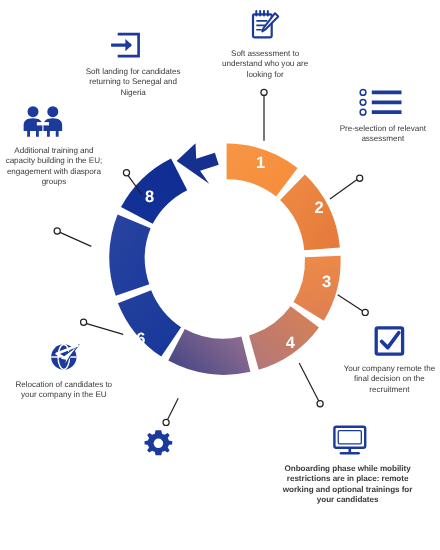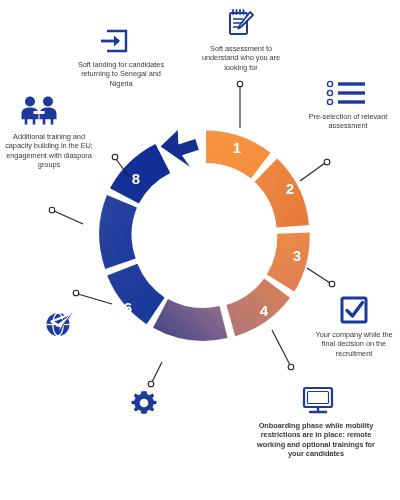--- a/index.html
+++ b/index.html
@@ -149,21 +149,21 @@
     </svg>
   </div>
   <div class="caption" style="left:305px;top:112px;width:86px;">Pre-selection of relevant assessment</div>
 
   <div class="icon-wrap" style="left:339px;top:295px;width:30px;height:30px;">
     <svg viewBox="0 0 30 30" width="30" height="30">
       <rect x="3" y="3" width="24" height="24" rx="1.5" fill="#fff" stroke="#1B3A9B" stroke-width="3"></rect>
       <path d="M 8 15.5 L 13.5 21 L 23.5 7.5" fill="none" stroke="#1B3A9B" stroke-width="3.4" stroke-linecap="round" stroke-linejoin="round"></path>
     </svg>
   </div>
-  <div class="caption" style="left:312px;top:330px;width:84px;">Your company while the final decision on the recruitment</div>
+  <div class="caption" style="left:312px;top:330px;width:84px;">Your company remote the final decision on the recruitment</div>
 
   <div class="icon-wrap" style="left:301px;top:385px;width:34px;height:30px;">
     <svg viewBox="0 0 34 30" width="34" height="30">
       <rect x="3" y="3" width="28" height="19" rx="1.8" fill="#fff" stroke="#1B3A9B" stroke-width="2.2"></rect>
       <rect x="6.5" y="6.5" width="21" height="12" rx="1" fill="#fff" stroke="#1B3A9B" stroke-width="1.2"></rect>
       <line x1="17" y1="22" x2="17" y2="26" stroke="#1B3A9B" stroke-width="2.4"></line>
       <line x1="9" y1="27" x2="25" y2="27" stroke="#1B3A9B" stroke-width="2.4" stroke-linecap="round"></line>
     </svg>
   </div>
   <div class="caption" style="left:251px;top:421px;width:130px;font-weight:bold;">Onboarding phase while mobility restrictions are in place: remote working and optional trainings for your candidates</div>
@@ -179,20 +179,21 @@
     <svg viewBox="0 0 32 30" width="32" height="30">
       <circle cx="16" cy="15.5" r="11.5" fill="#1B3A9B"></circle>
       <g fill="none" stroke="#ffffff" stroke-width="1.3">
         <ellipse cx="16" cy="15.5" rx="5.2" ry="11.3"></ellipse>
         <line x1="4.6" y1="15.5" x2="27.4" y2="15.5"></line>
       </g>
       <path d="M 30 4.2 L 12 17.5 L 17.5 18.4 L 16.2 24.2 L 22 14.5 Z" fill="#ffffff" stroke="#1B3A9B" stroke-width="1"></path>
       <path d="M 28.5 5 L 9.5 12.5 L 15 15.5" fill="none" stroke="#ffffff" stroke-width="2.4" stroke-linejoin="round" stroke-linecap="round"></path>
     </svg>
   </div>
+  <div class="caption" style="left:12px;top:345px;width:92px;">Relocation of candidates to your company in the EU</div>
 
   <div class="icon-wrap" style="left:17px;top:95px;width:44px;height:30px;">
     <svg viewBox="0 0 44 30" width="44" height="30">
       <g fill="#1B3A9B">
         <circle cx="13" cy="6.5" r="5"></circle>
         <path d="M 13 12.5 c -6 0 -8.5 2.6 -8.5 6.2 l 0 5.5 l 3.2 0 l 0 5.2 l 2.6 0 l 0 -5.2 l 5.4 0 l 0 5.2 l 2.6 0 l 0 -5.2 l 3.2 0 l 0 -5.5 c 0 -3.6 -2.5 -6.2 -8.5 -6.2 Z"></path>
         <circle cx="31" cy="6.5" r="5"></circle>
         <path d="M 31 12.5 c -6 0 -8.5 2.6 -8.5 6.2 l 0 5.5 l 3.2 0 l 0 5.2 l 2.6 0 l 0 -5.2 l 5.4 0 l 0 5.2 l 2.6 0 l 0 -5.2 l 3.2 0 l 0 -5.5 c 0 -3.6 -2.5 -6.2 -8.5 -6.2 Z"></path>
       </g>
       <rect x="16.5" y="16" width="11" height="3" fill="#ffffff"></rect>

